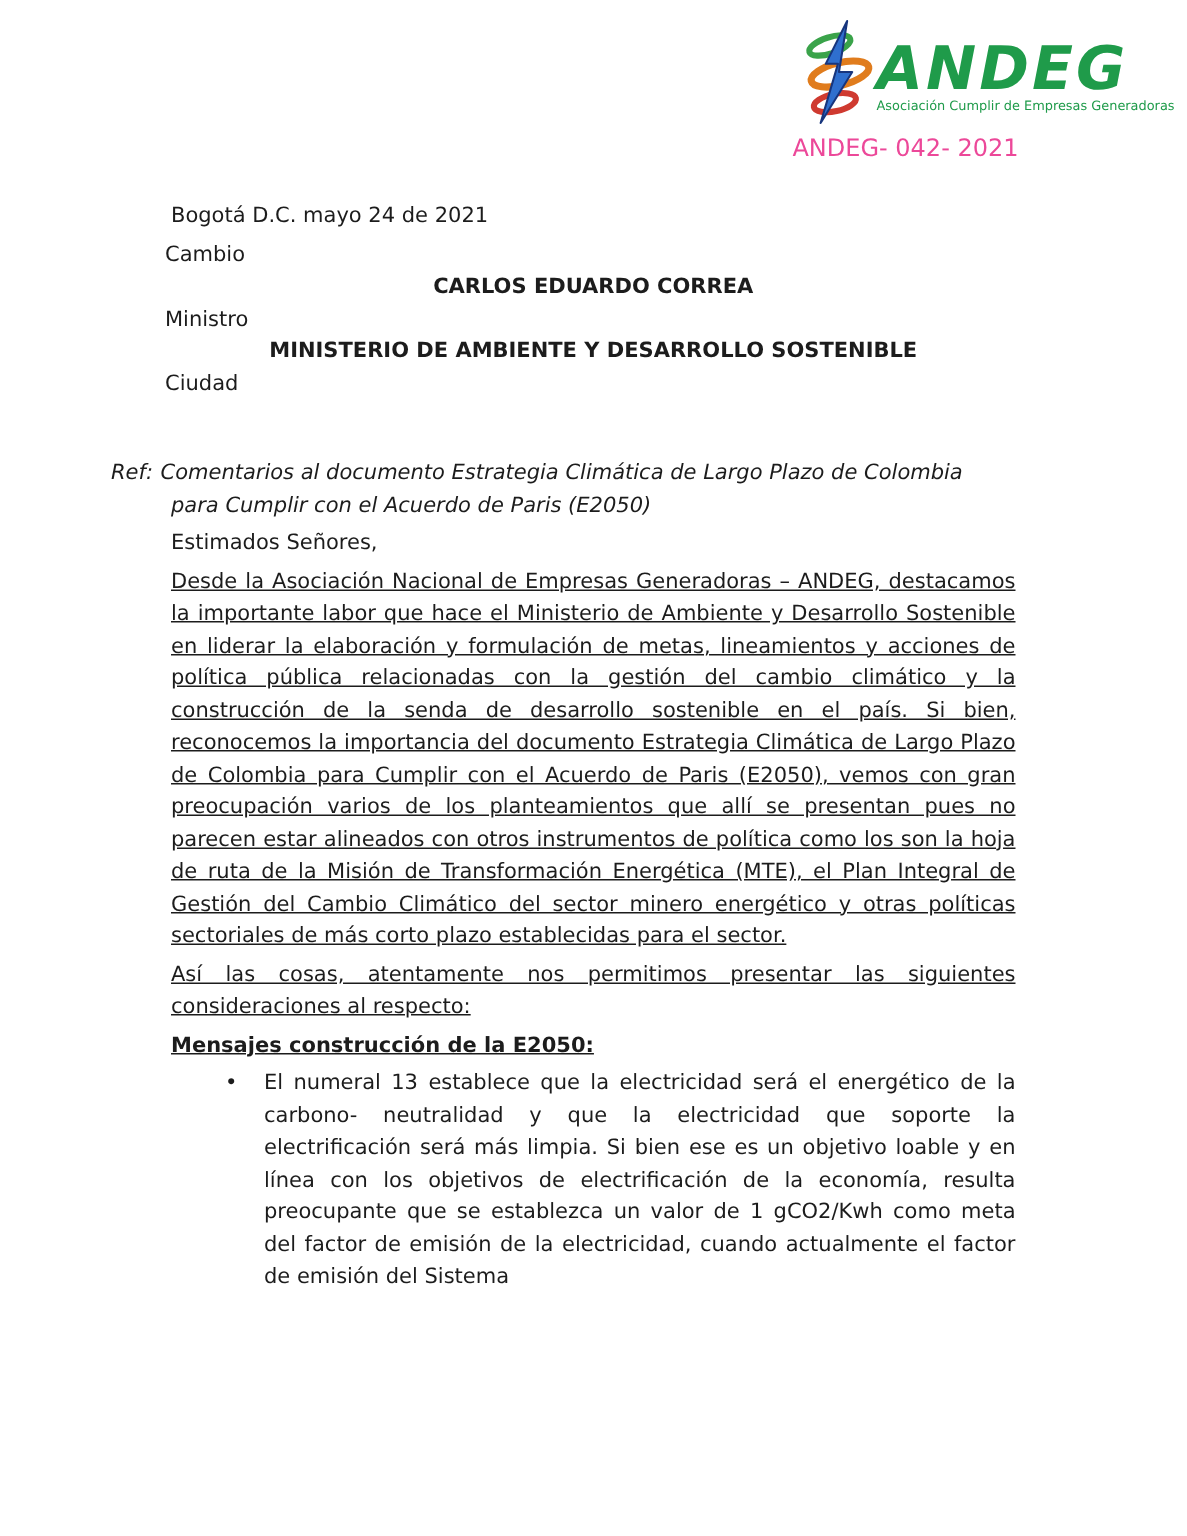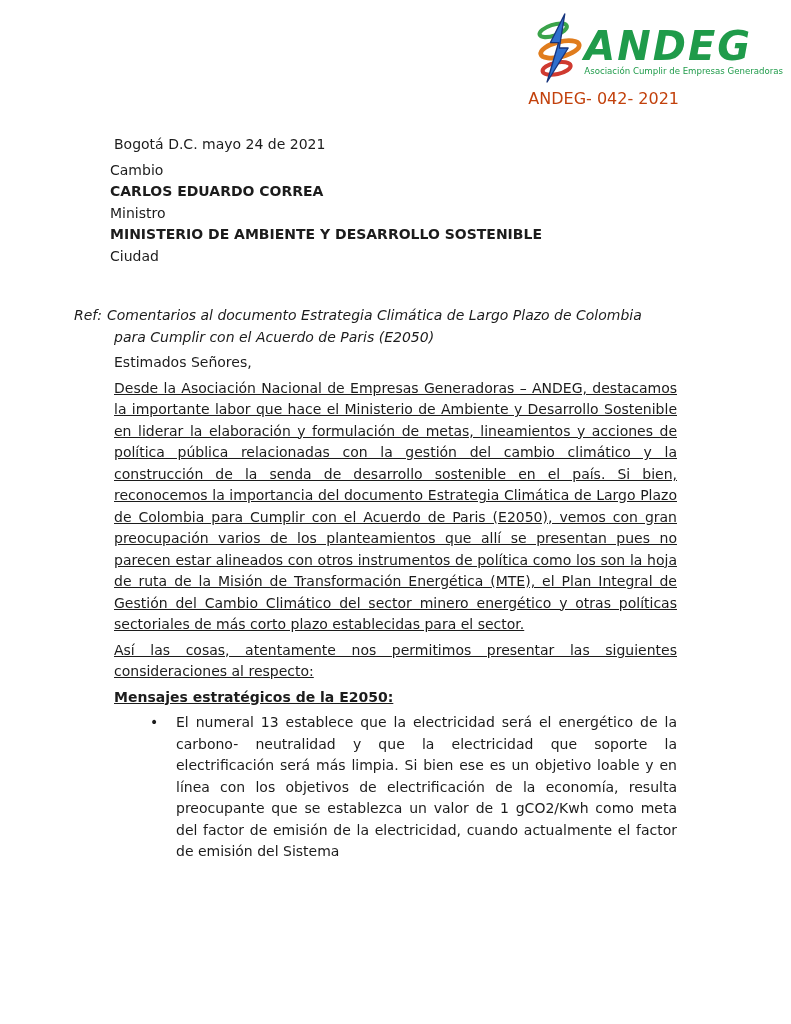--- a/index.html
+++ b/index.html
@@ -19,28 +19,28 @@
   .logo { position: absolute; top: 12px; right: 8px; display: flex; align-items: flex-end; }
   .logo-icon { width: 68px; height: 72px; margin-right: -10px; margin-bottom: -7px; flex: 0 0 auto; }
   .logo-text { display: flex; flex-direction: column; align-items: flex-start; }
   .logo-name {
     font-size: 40px; line-height: 38px; font-weight: bold; font-style: italic;
     color: #1f9b4a; letter-spacing: 2px;
   }
   .logo-tagline { font-size: 8.6px; line-height: 11px; color: #1f9b4a; white-space: nowrap; margin-top: 1px; }
 
   
-  .ref-number { position: absolute; top: 88px; right: 112px; font-size: 16px; line-height: 22px; color: #c2410c; }
+  .ref-number { position: absolute; top: 88px; right: 112px; font-size: 16px; line-height: 22px; color: #ec4899; }
 
   
   .content { position: absolute; left: 110px; top: 130px; width: 571px; }
   .content p, .content ul { margin: 4px; padding: 0; }
   .date { margin-bottom: 44px; }
   .recipient { margin-bottom: 38px; }
-  .bold { font-weight: bold; }
+  .bold { font-weight: bold; text-align: center; }
   .ref-line { font-style: italic; padding-left: 40px; text-indent: -40px; margin-bottom: 20px; }
   .ref-label { font-weight: normal; margin-right: 5px; }
   .greeting { margin-bottom: 14px; }
   .para { text-align: justify; margin-bottom: 14px; text-decoration: underline; }
   .heading { font-weight: bold; text-decoration: underline; margin: 4px 0 18px 0; }
   .bullet-list { list-style: none; }
   .bullet-item { position: relative; padding-left: 62px; text-align: justify; }
   .bullet-dot { position: absolute; left: 36px; top: 0; }
 </style>
 </head>
@@ -76,21 +76,21 @@
     </div>
 
     <p class="ref-line"><span class="ref-label">Ref:</span><span>Comentarios al documento Estrategia Climática de Largo Plazo de Colombia para Cumplir con el Acuerdo de Paris (E2050)</span></p>
 
     <p class="greeting">Estimados Señores,</p>
 
     <p class="para">Desde la Asociación Nacional de Empresas Generadoras – ANDEG, destacamos la importante labor que hace el Ministerio de Ambiente y Desarrollo Sostenible en liderar la elaboración y formulación de metas, lineamientos y acciones de política pública relacionadas con la gestión del cambio climático y la construcción de la senda de desarrollo sostenible en el país. Si bien, reconocemos la importancia del documento Estrategia Climática de Largo Plazo de Colombia para Cumplir con el Acuerdo de Paris (E2050), vemos con gran preocupación varios de los planteamientos que allí se presentan pues no parecen estar alineados con otros instrumentos de política como los son la hoja de ruta de la Misión de Transformación Energética (MTE), el Plan Integral de Gestión del Cambio Climático del sector minero energético y otras políticas sectoriales de más corto plazo establecidas para el sector.</p>
 
     <p class="para">Así las cosas, atentamente nos permitimos presentar las siguientes consideraciones al respecto:</p>
 
-    <p class="heading">Mensajes estratégicos de la E2050:</p>
+    <p class="heading">Mensajes construcción de la E2050:</p>
 
     <ul class="bullet-list">
       <li class="bullet-item">
         <span class="bullet-dot">•</span>
         <span>El numeral 13 establece que la electricidad será el energético de la carbono- neutralidad y que la electricidad que soporte la electrificación será más limpia. Si bien ese es un objetivo loable y en línea con los objetivos de electrificación de la economía, resulta preocupante que se establezca un valor de 1 gCO2/Kwh como meta del factor de emisión de la electricidad, cuando actualmente el factor de emisión del Sistema</span>
       </li>
     </ul>
 
   </div>
 </div>

